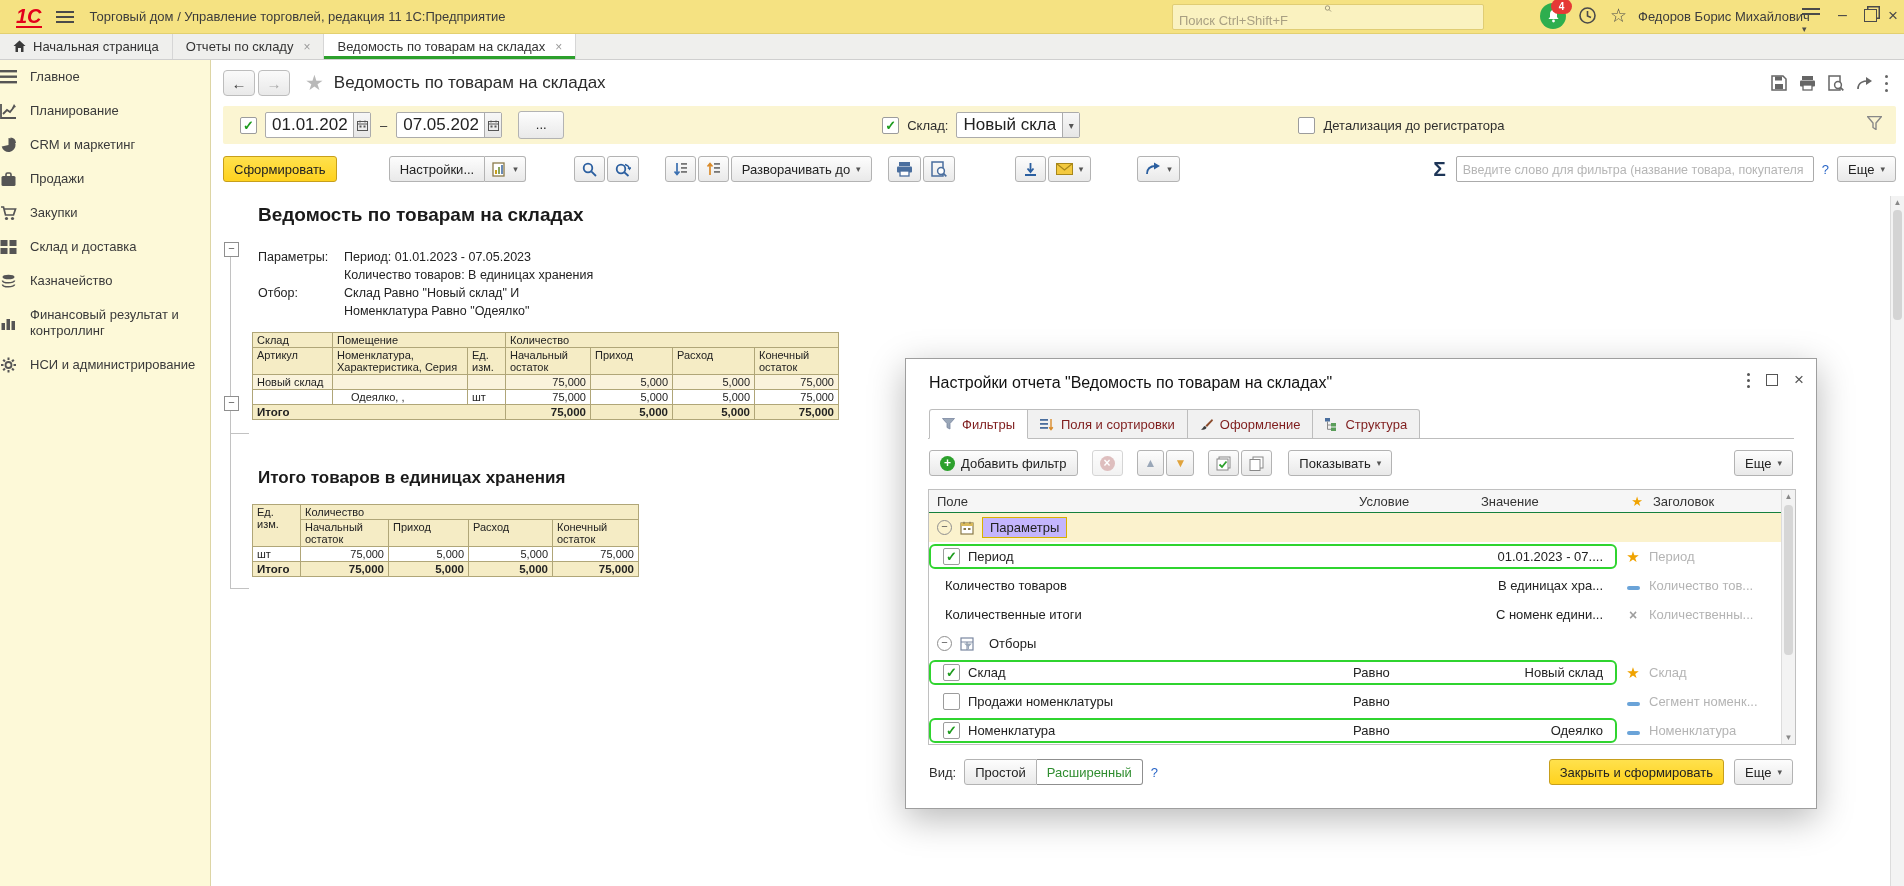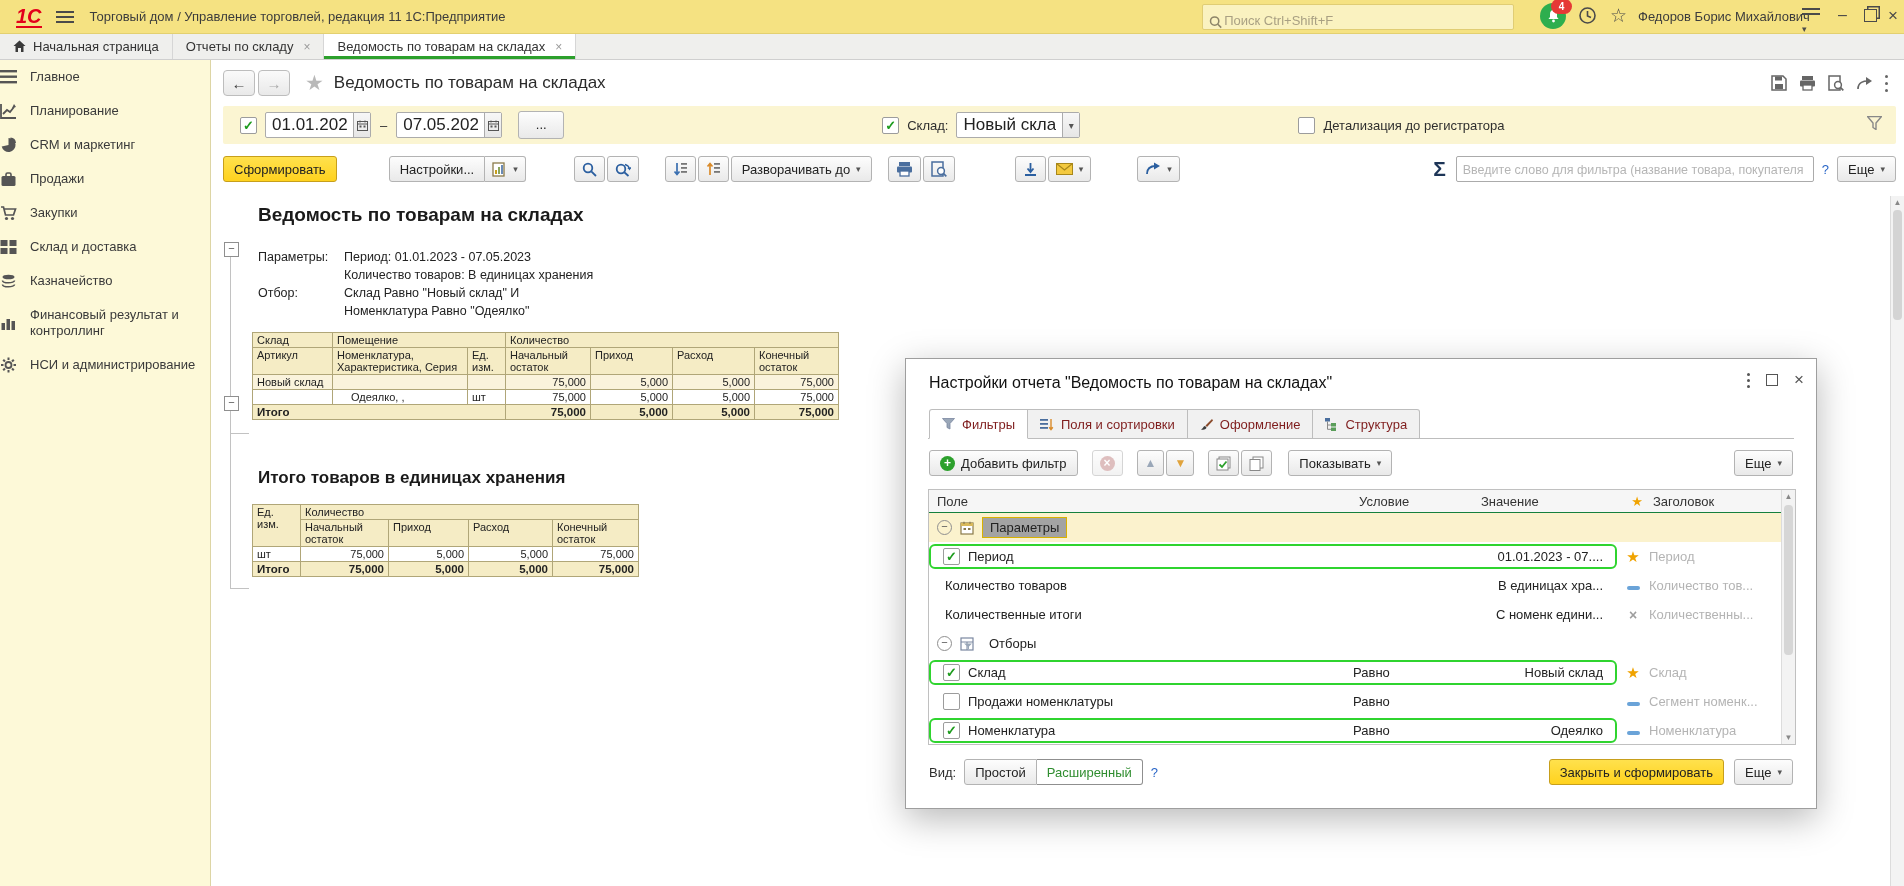--- a/index.html
+++ b/index.html
@@ -6,22 +6,22 @@
   body{width:1904px;height:886px;position:relative;overflow:hidden;
        font-family:"Liberation Sans",sans-serif;background:#fff;color:#222;}
   
   .topbar{position:absolute;top:0;left:0;right:0;height:33px;background:#f5e282;
           display:flex;align-items:center;border-bottom:1px solid #e3d070;}
   .logo{font-weight:bold;font-style:italic;font-size:20px;color:#e3001b;margin:0 14px 0 16px;
         border-bottom:2px solid #e3001b;line-height:20px;}
   .burger{width:18px;height:12px;display:flex;flex-direction:column;justify-content:space-between;margin-right:16px;cursor:pointer;}
   .burger i{display:block;height:2px;background:#4a4a4a;}
   .tb-title{font-size:13px;color:#3c3c3c;}
-  .searchbox{position:absolute;left:1202px;top:4px;width:298px;height:24px;background:#faf2c0;
-             border:1px solid #e0cd74;border-radius:2px;display:flex;align-items:flex-end;padding:0 6px;}
+  .searchbox{position:absolute;left:1172px;top:4px;width:298px;height:24px;background:#faf2c0;
+             border:1px solid #e0cd74;border-radius:2px;display:flex;align-items:center;padding:0 6px;flex-direction:column;}
   .searchbox input{border:none;background:transparent;outline:none;font-size:13px;color:#555;width:100%;
                    font-family:"Liberation Sans",sans-serif;}
   .searchbox input::placeholder{color:#a9a083;}
   .bell{position:absolute;left:1540px;top:3px;width:26px;height:26px;border-radius:50%;background:#2eae4e;
         display:flex;align-items:center;justify-content:center;}
   .bell .badge{position:absolute;top:-4px;right:-6px;min-width:15px;height:15px;border-radius:8px;background:#e53935;
         color:#fff;font-size:10px;display:flex;align-items:center;justify-content:center;padding:0 3px;font-weight:bold;}
   .ico-btn{display:inline-flex;align-items:center;justify-content:center;cursor:pointer;}
   .clock-i{position:absolute;left:1578px;top:6px;}
   .star-i{position:absolute;left:1610px;top:4px;font-size:19px;color:#4a4a4a;}
@@ -128,21 +128,21 @@
   .zone .zc{width:120px;flex:0 0 120px;}
   .zone .zv{width:130px;flex:0 0 130px;text-align:right;padding-right:6px;}
   .grow .mark{width:32px;flex:0 0 32px;text-align:center;}
   .grow .gtitle{width:124px;flex:0 0 124px;color:#b4b4b4;white-space:nowrap;overflow:hidden;}
   .grow.group{background:#fff;}
   .grow.group.sel{background:#fbf2cd;}
   .grow.group .zf{padding-left:6px;}
   .expcirc{width:13px;height:13px;border:1px solid #8f8f8f;border-radius:50%;font-size:11px;line-height:11px;
            text-align:center;color:#555;flex:0 0 13px;cursor:pointer;}
   .glabel{padding:2px 7px;}
-  .glabel.boxed{background:#a3a3a3;border:1px solid #d9b100;}
+  .glabel.boxed{background:#c4b5fd;border:1px solid #d9b100;}
   .mark.star{color:#f0a300;font-size:15px;}
   .mark .dash{display:inline-block;width:13px;height:4px;border-radius:2px;background:#6aa3d8;}
   .mark.mx{color:#9e9e9e;font-weight:bold;font-size:14px;}
   .gscroll{position:absolute;right:0;top:0;bottom:0;width:13px;background:#f3f3f3;border-left:1px solid #dcdcdc;}
   .gscroll .a{height:13px;text-align:center;font-size:8px;color:#888;line-height:13px;cursor:pointer;}
   .gscroll .a.bot{position:absolute;bottom:0;left:0;right:0;}
   .gscroll .thumb{position:absolute;top:15px;left:2px;right:2px;height:150px;background:#d6d6d6;border-radius:4px;cursor:pointer;}
   .dlg-footer{position:absolute;left:23px;right:23px;top:398px;height:30px;display:flex;align-items:center;}
   .btn.seg-l{border-radius:3px 0 0 3px;}
   .btn.seg-r{border-radius:0 3px 3px 0;border-left:none;}

